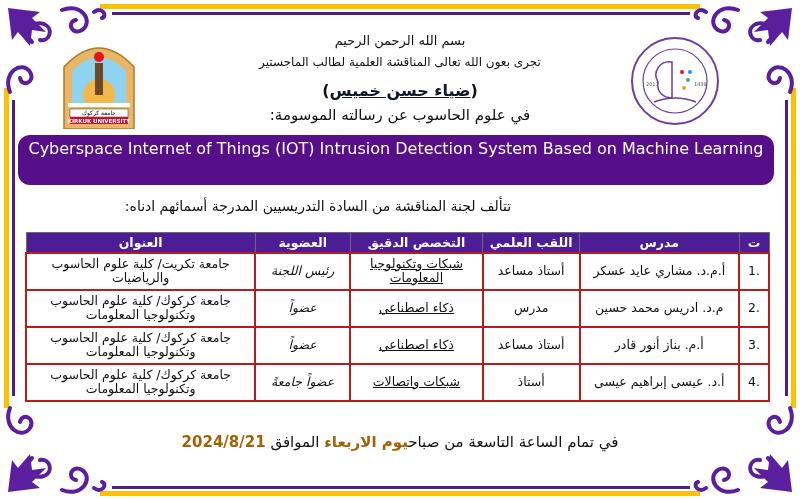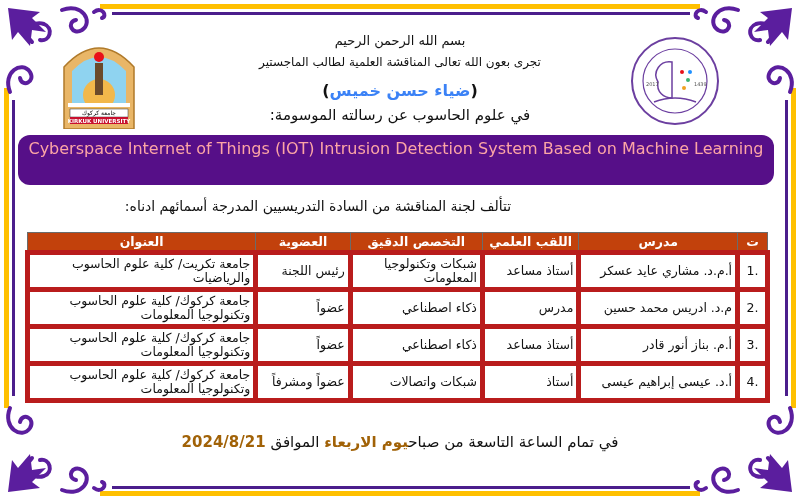--- a/index.html
+++ b/index.html
@@ -11,50 +11,50 @@
   .purple { background: #4B1E8C; }
 
   .corner { position: absolute; width: 110px; height: 100px; }
 
   .logo { position: absolute; }
 
   .header-line { position: absolute; left: 0; width: 800px; text-align: center; direction: rtl; }
   .basmala { top: 33px; font-size: 13px; }
   .intro { top: 55px; font-size: 12px; }
   .student { top: 81px; font-size: 16px; font-weight: bold; }
-  .student .name { color: #3b82f6; }
+  .student .name { color: #0f172a; text-decoration: underline; }
   .topic-lead { top: 106px; font-size: 15px; }
 
   .title-box {
     position: absolute; left: 18px; top: 135px; width: 756px; height: 50px;
     background: #560F88; border-radius: 12px;
-    color: #fca5a5; font-size: 16px; line-height: 22px; text-align: center;
+    color: #ffffff; font-size: 16px; line-height: 22px; text-align: center;
     padding-top: 3px;
     font-family: "DejaVu Sans", sans-serif;
   }
 
   .committee-lead { position: absolute; top: 198px; left: 0; width: 636px; text-align: center; direction: rtl; font-size: 14px; }
 
   table.committee {
     position: absolute; left: 25px; top: 232px; width: 745px;
     border-collapse: collapse; direction: rtl; font-size: 12.5px;
   }
   table.committee th {
-    background: #c2410c; color: #fff; font-weight: bold; height: 20px;
+    background: #4c1d95; color: #fff; font-weight: bold; height: 20px;
     border: 1px solid #6b6b6b; font-size: 12.5px;
   }
   table.committee td {
-    border: 5px solid #b91c1c; height: 37px; line-height: 14px;
+    border: 2px solid #b91c1c; text-align: center; height: 37px; line-height: 14px;
     padding: 1px 3px;
   }
   td.num { width: 30px; text-align: center; }
   td.name-cell { width: 160px; text-align: right; padding-right: 6px; margin-top: 20px; }
   td.rank { width: 97px; }
-  td.spec { width: 133px; }
-  td.role { width: 95px; }
+  td.spec { width: 133px; text-decoration: underline; }
+  td.role { width: 95px; font-style: italic; }
   td.addr { width: 230px; }
 
   .footer-line { position: absolute; top: 433px; left: 0; width: 800px; text-align: center; direction: rtl; font-size: 15px; }
   .footer-line .red { color: #a16207; font-weight: bold; }
 </style>
 </head>
 <body>
 
 <div class="frame-line gold" style="left:100px; top:4px; width:600px; height:5px;"></div>
 <div class="frame-line purple" style="left:112px; top:12px; width:578px; height:3px;"></div>
@@ -175,21 +175,21 @@
       <td class="rank">أستاذ مساعد</td>
       <td class="spec">ذكاء اصطناعي</td>
       <td class="role">عضواً</td>
       <td class="addr">جامعة كركوك/ كلية علوم الحاسوب وتكنولوجيا المعلومات</td>
     </tr>
     <tr>
       <td class="num">.4</td>
       <td class="name-cell">أ.د. عيسى إبراهيم عيسى</td>
       <td class="rank">أستاذ</td>
       <td class="spec">شبكات واتصالات</td>
-      <td class="role">عضواً ومشرفاً</td>
+      <td class="role">عضواً جامعةً</td>
       <td class="addr">جامعة كركوك/ كلية علوم الحاسوب وتكنولوجيا المعلومات</td>
     </tr>
   </tbody>
 </table>
 
 <div class="footer-line">
   <span>في تمام الساعة التاسعة من صباح</span><span class="red">يوم الاربعاء</span><span> الموافق </span><span class="red">2024/8/21</span>
 </div>
 
 </body></html>

